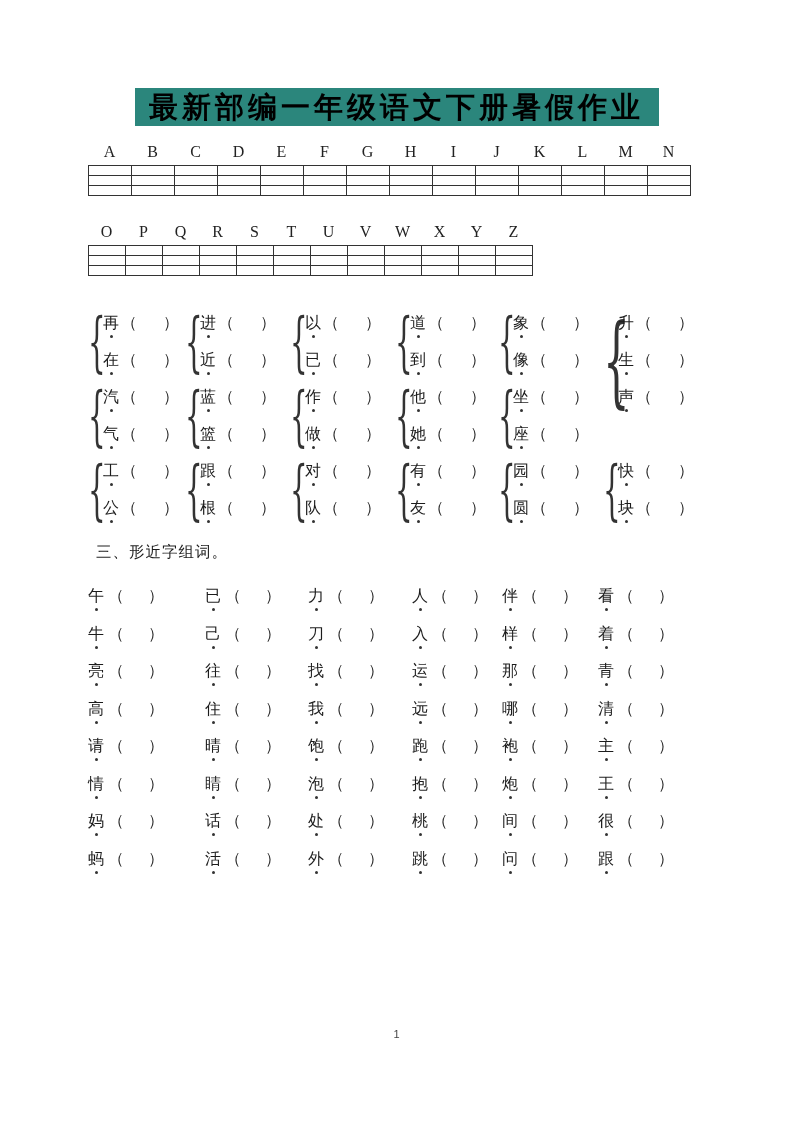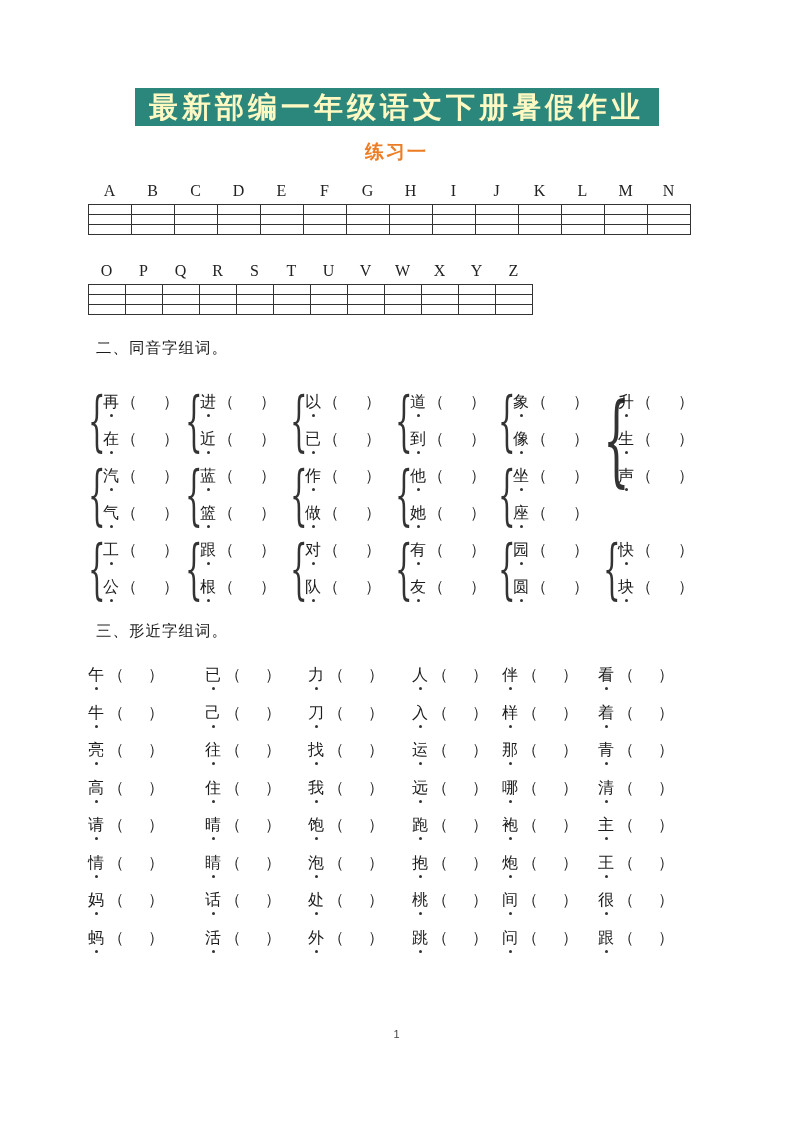--- a/index.html
+++ b/index.html
@@ -4,21 +4,21 @@
 <style>
   * { margin:0; padding:0; box-sizing:border-box; }
   html,body { background:#e8e8e8; }
   .page {
     position:relative; width:793px; height:1122px; margin:0 auto;
     background:#ffffff; overflow:hidden;
     font-family:"Liberation Serif","DejaVu Serif",serif; color:#1c1c1c;
   }
   .title-band {
     margin:88px auto 0 auto; width:524px; height:38px; line-height:38px;
-    background:#2B867C; color:#fef9c3; text-align:center;
+    background:#2B867C; color:#000000; text-align:center;
     font-size:29px; font-weight:bold; letter-spacing:4px; white-space:nowrap;
   }
   .subtitle {
     margin-top:13px; text-align:center; color:#ED7D24;
     font-family:"Liberation Sans","DejaVu Sans",sans-serif;
     font-size:19px; font-weight:bold; letter-spacing:2px;
   }
   .content { margin:0 93px 0 88px; }
   .sec-heading { font-size:15.5px; letter-spacing:1px; }
   .h1 { margin-top:16px; padding-left:8px; }
@@ -82,21 +82,20 @@
     font-family:"Liberation Sans","DejaVu Sans",sans-serif;
   }
 </style>
 </head>
 <body>
 
 <div class="page">
 
   <div class="title-band">最新部编一年级语文下册暑假作业</div>
 
-  <div class="subtitle">练习一</div>
 
   <div class="content">
 
 
     <div class="letters-row" id="letters1">
         <span class="letter" style="width: 43px;">A</span>
         <span class="letter" style="width: 43px;">B</span>
         <span class="letter" style="width: 43px;">C</span>
         <span class="letter" style="width: 43px;">D</span>
         <span class="letter" style="width: 43px;">E</span>
@@ -205,21 +204,20 @@
           <div class="wgrid-cell" style="width: 37px;"></div>
           <div class="wgrid-cell" style="width: 37px;"></div>
           <div class="wgrid-cell" style="width: 37px;"></div>
           <div class="wgrid-cell" style="width: 37px;"></div>
           <div class="wgrid-cell" style="width: 37px;"></div>
           <div class="wgrid-cell" style="width: 37px;"></div>
           <div class="wgrid-cell" style="width: 37px;"></div>
           <div class="wgrid-cell" style="width: 37px;"></div>
         </div></div>
 
-    <div class="sec-heading h2">二、同音字组词。</div>
 
 
     <div class="hgrid" id="homophones">
         <div class="hgroup" style="grid-area: 1 / 1 / span 1;">
           <span class="brace">{</span>
           <div class="hcol">
             <div class="hentry">
               <span class="hz dz">再</span>
               <span class="paren">（</span>
               <span class="gap"></span>

